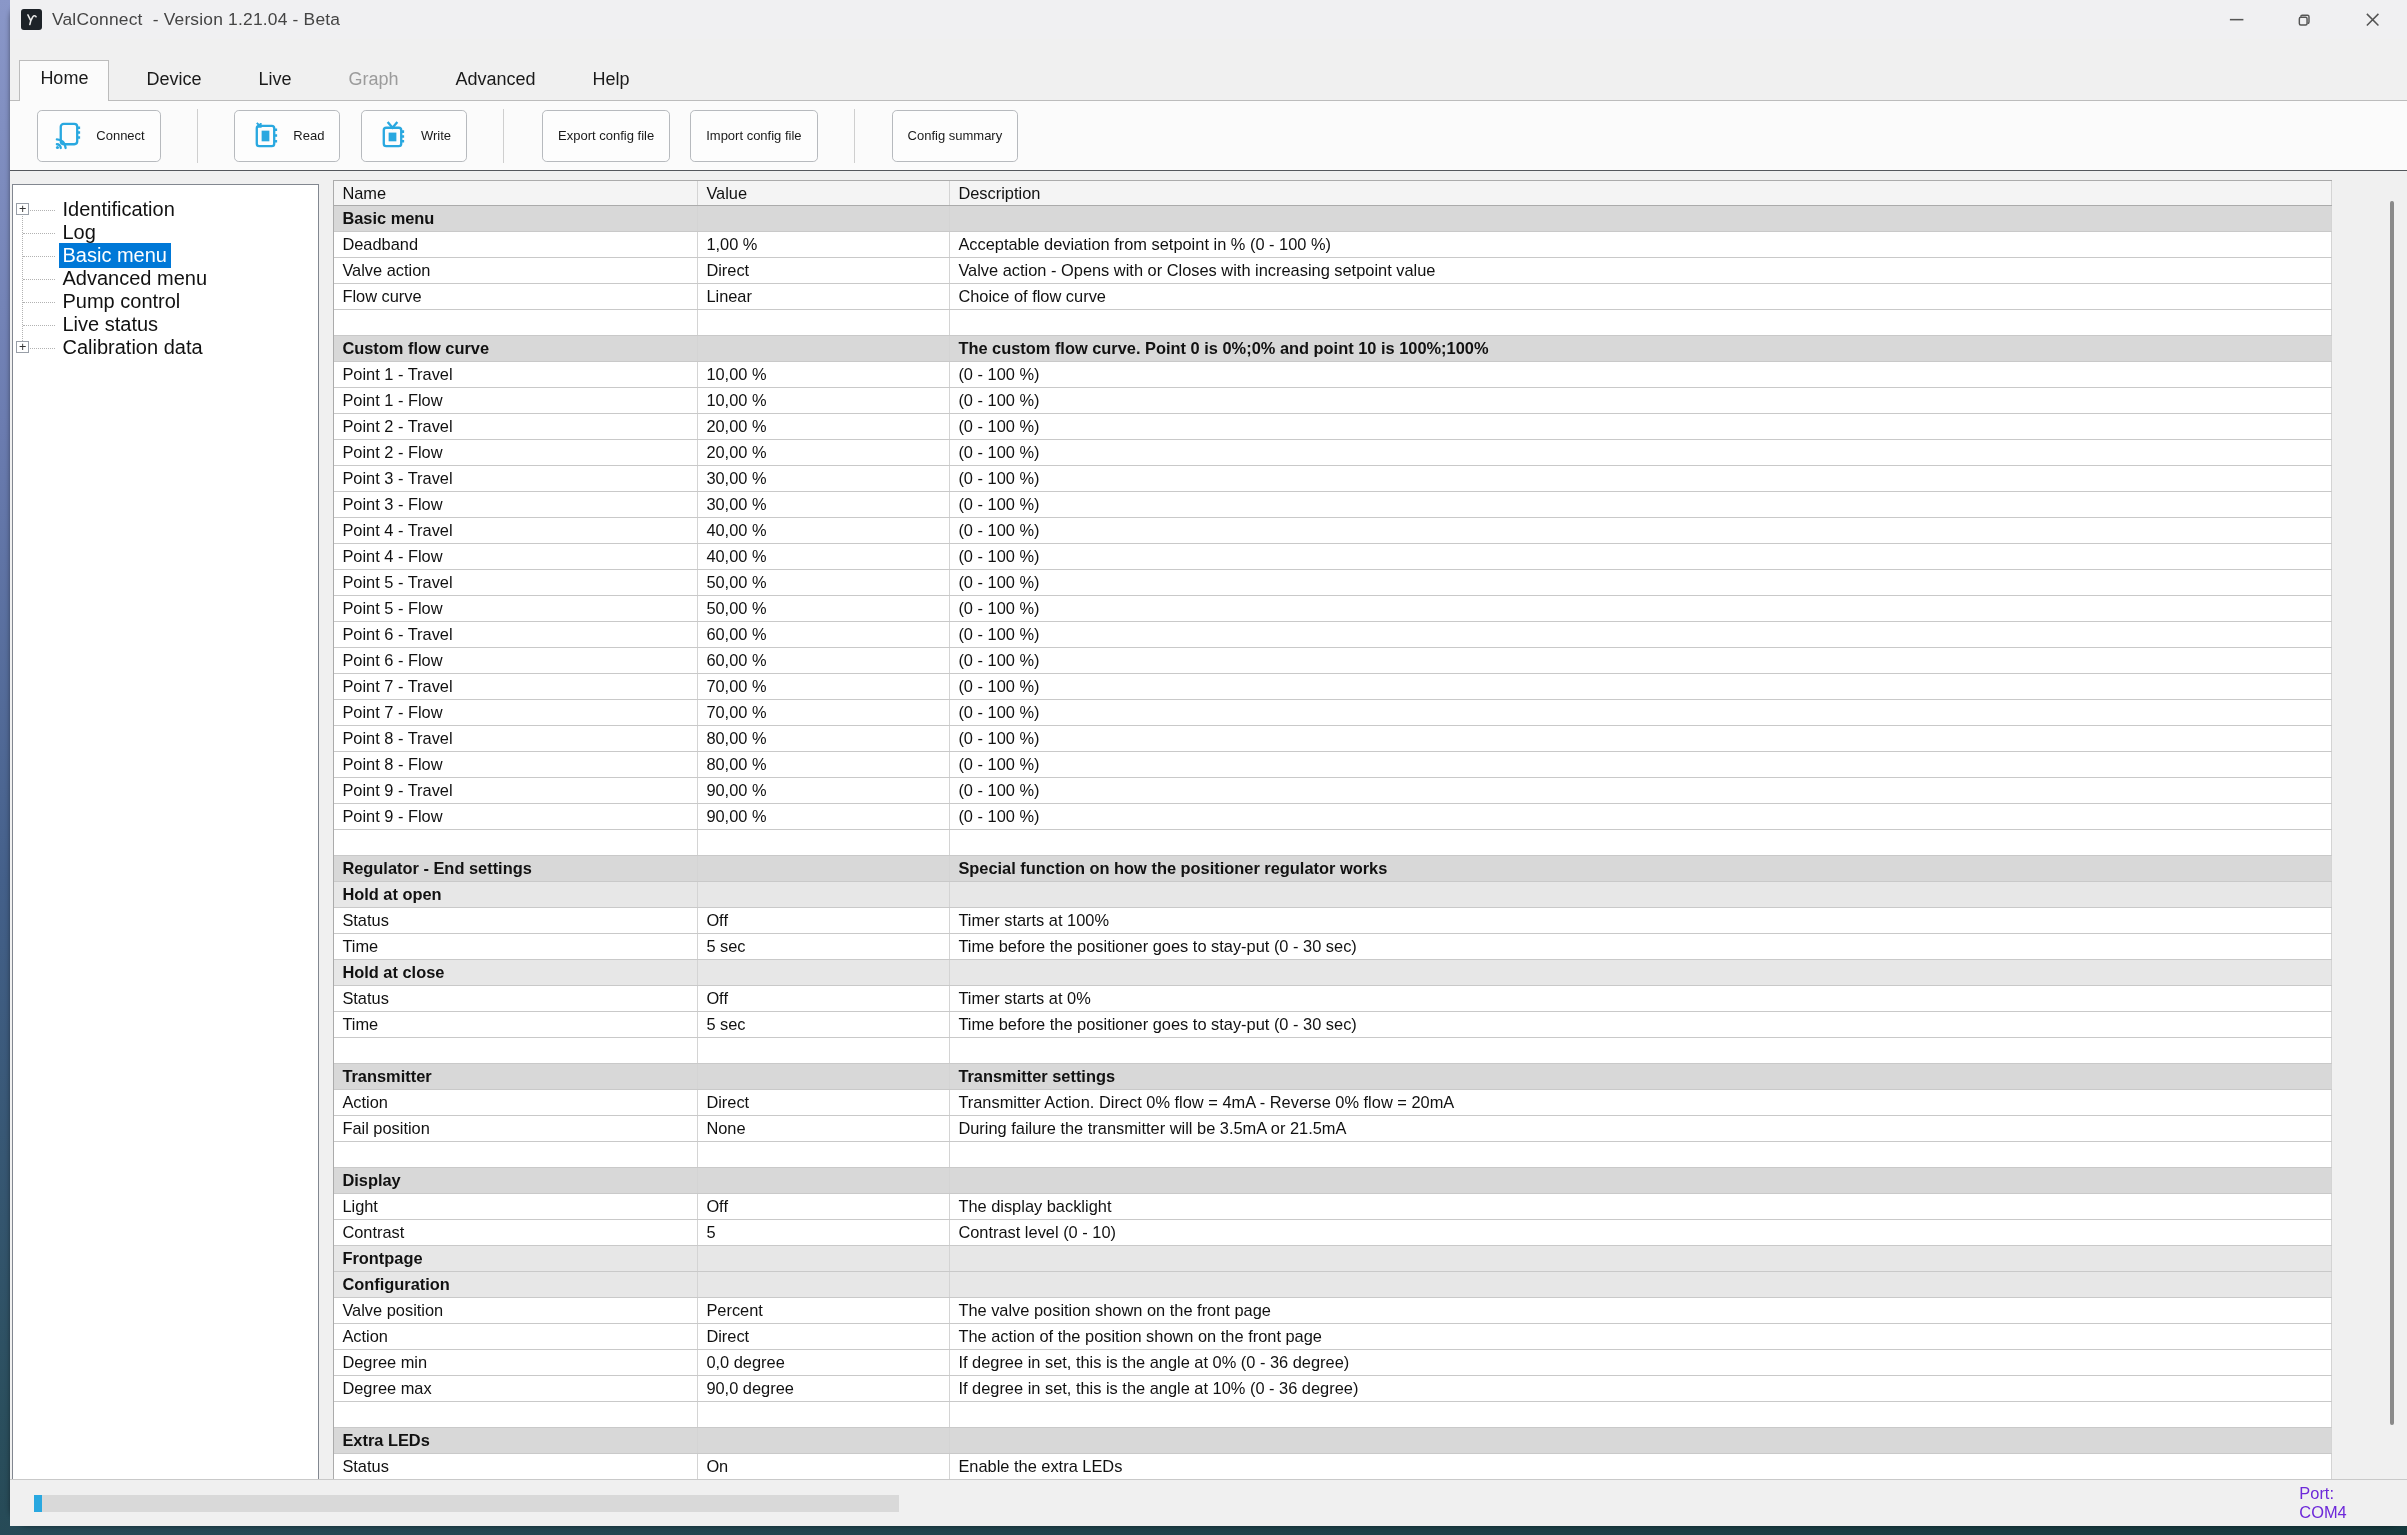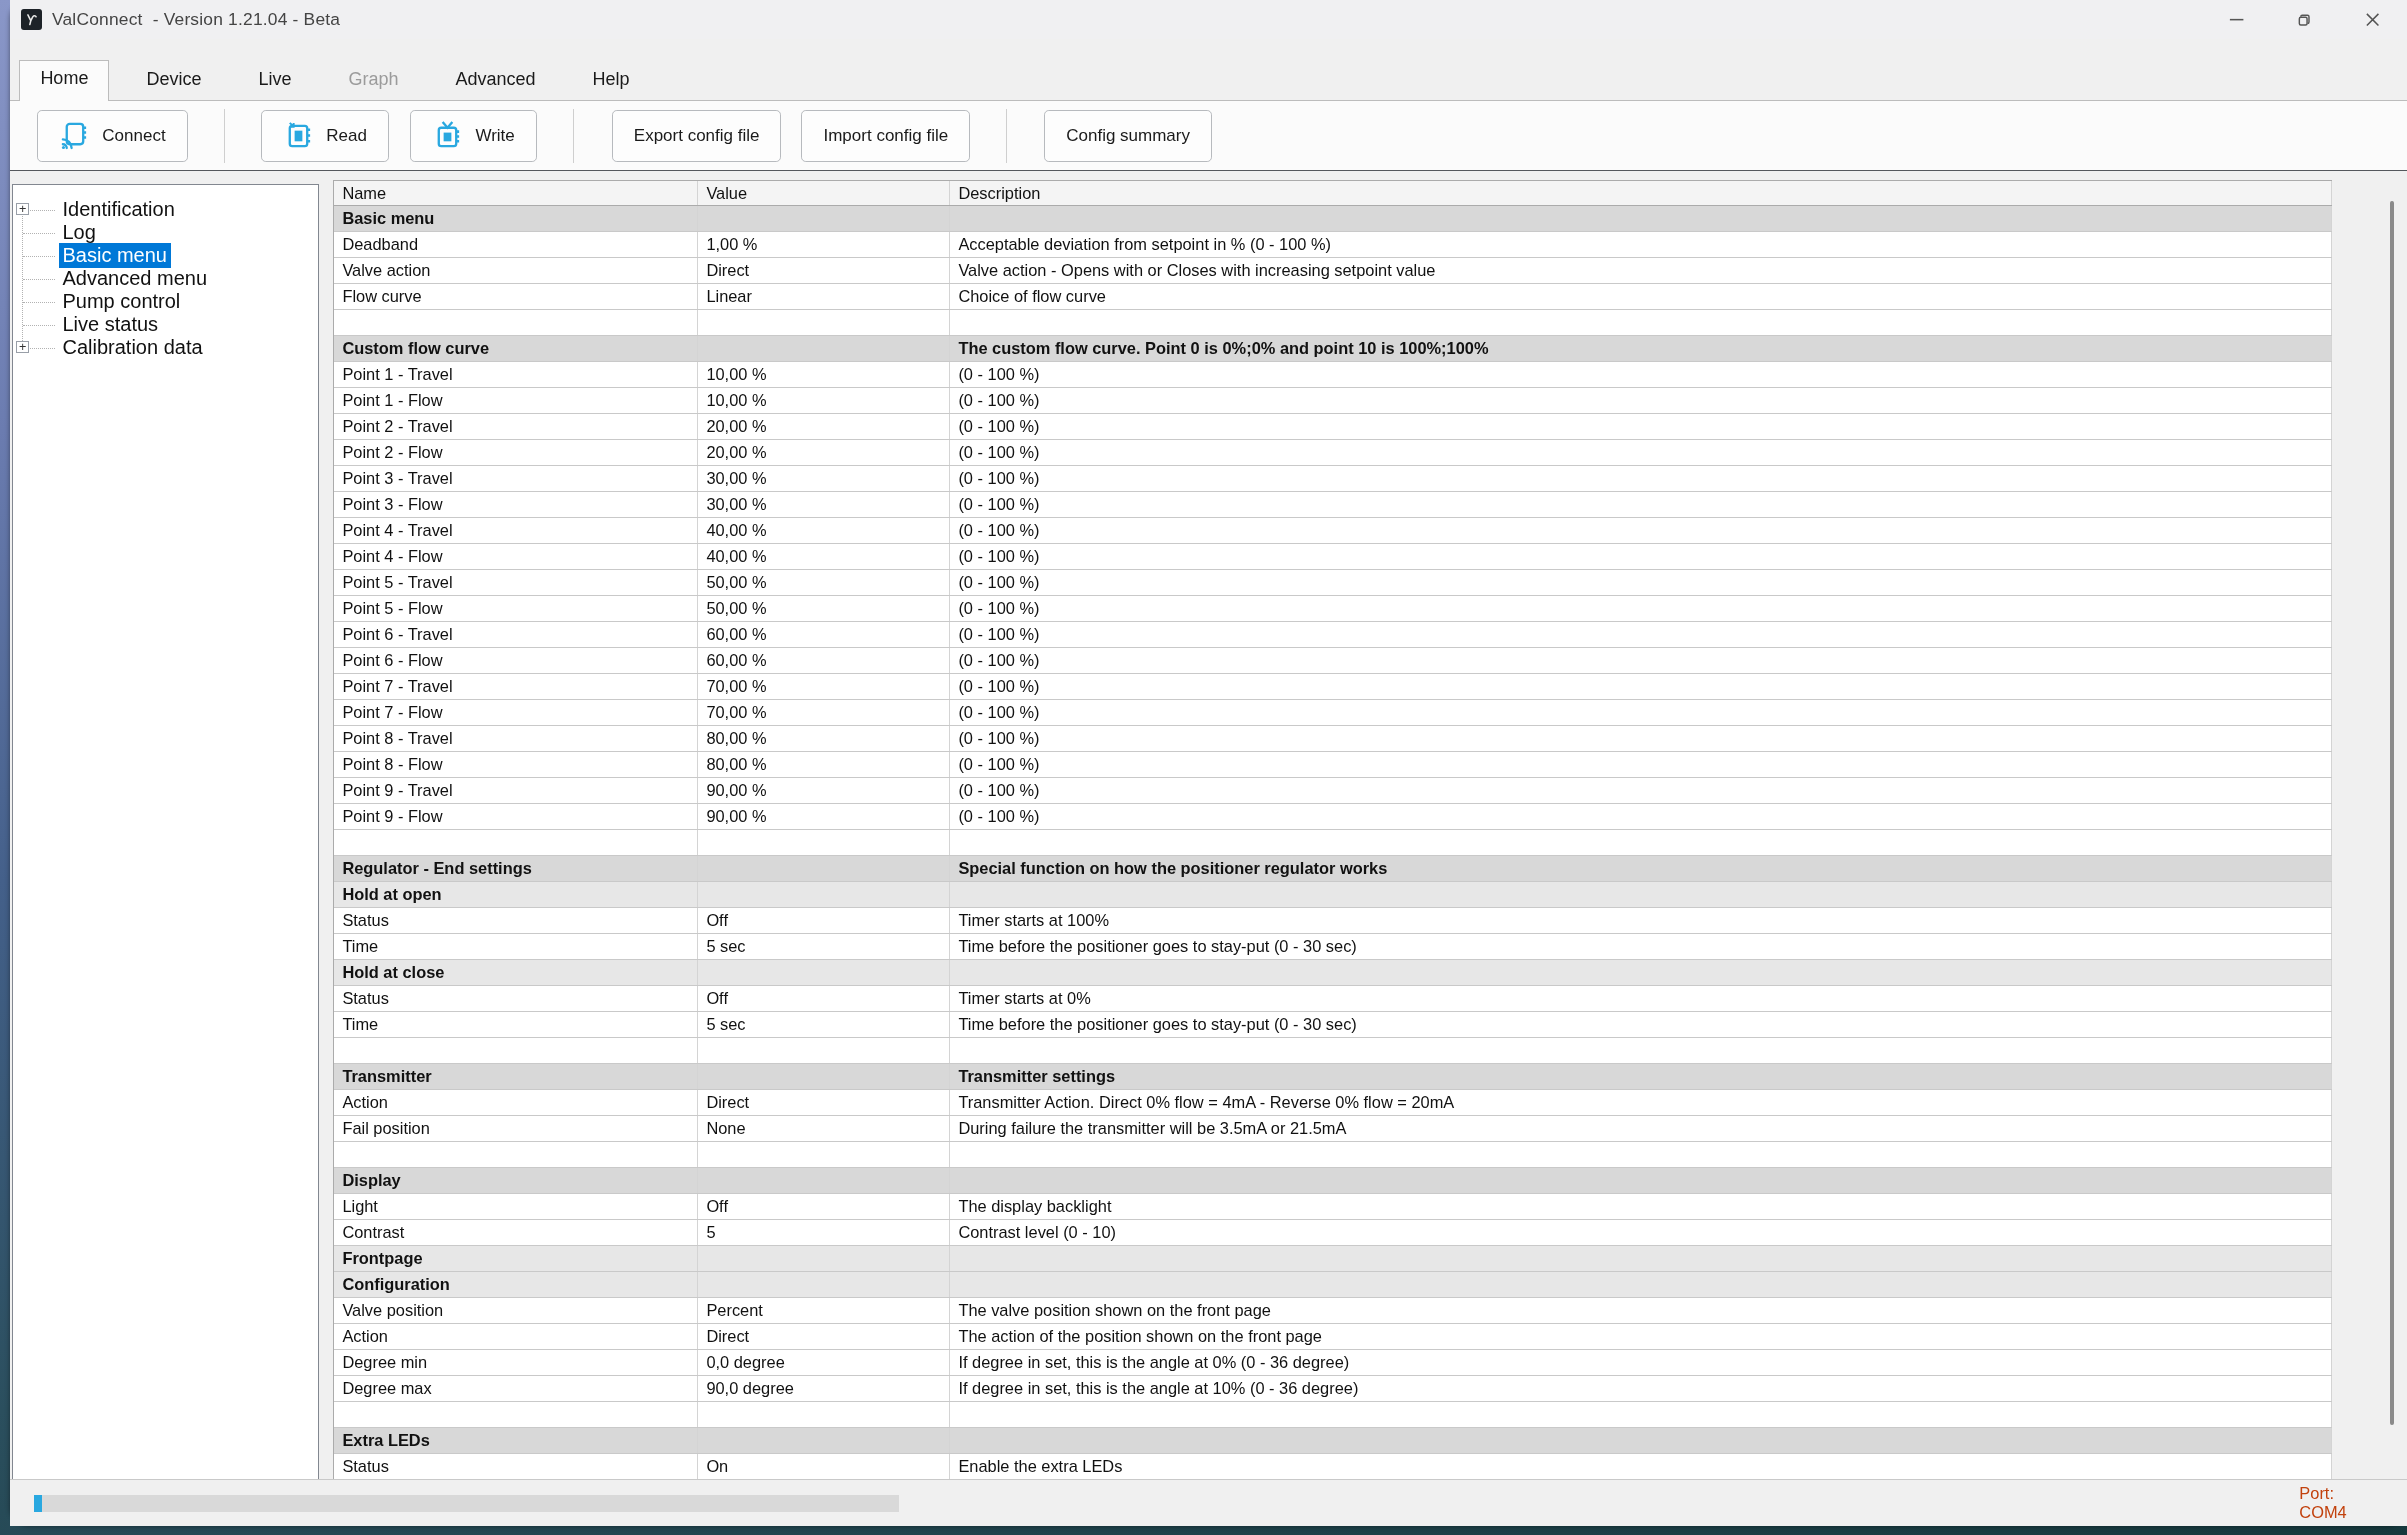--- a/index.html
+++ b/index.html
@@ -22,21 +22,21 @@
   .wc svg{display:block;}
   
   .tabstrip{height:62px;display:flex;align-items:flex-end;padding-left:9.7px;
     border-bottom:1px solid #bcbcbc;background:#f0f0f0;box-sizing:border-box;}
   .tab{font-size:18px;color:#1a1a1a;padding:7.7px 20px 9.7px;margin-right:17px;position:relative;cursor:default;}
   .tab.active{background:#fbfbfb;border:1px solid #bcbcbc;border-bottom:none;margin-bottom:-1px;padding-bottom:11.6px;z-index:2;}
   .tab.disabled{color:#9b9b9b;}
   
   .toolbar{height:70px;background:#fbfbfb;display:flex;align-items:center;border-bottom:1.9px solid #54575c;box-sizing:border-box;}
   .tbtn{height:52px;border:1px solid #b7babe;border-radius:4.8px;background:#fdfdfd;
-    display:inline-flex;align-items:center;padding:0 21px;font-size:17px;color:#1a1a1a;gap:12.6px;box-sizing:border-box;}
+    display:inline-flex;align-items:center;padding:0 15px;font-size:13px;color:#1a1a1a;gap:12.6px;box-sizing:border-box;}
   .tbtn svg{display:block;}
   .tsep{width:1px;height:54px;background:#cfcfcf;flex:0 0 auto;}
   
   .main{position:absolute;top:173px;left:0;right:0;bottom:46px;background:#f0f0f0;overflow:hidden;}
   
   .tree{position:absolute;left:1.9px;top:10.6px;width:307px;bottom:0;background:#fff;
     border:1px solid #828790;box-sizing:border-box;padding-top:13.5px;}
   .tree-inner{position:relative;}
   .tree-vline{position:absolute;left:9.7px;top:11.6px;width:0;border-left:1px dotted #b2b2b2;}
   .tree-row{position:relative;height:23px;display:flex;align-items:center;}
@@ -57,21 +57,21 @@
   .g-name{width:364px;flex:0 0 auto;}
   .g-value{width:252px;flex:0 0 auto;}
   .g-desc{flex:1 1 auto;}
   
   .vscroll{position:absolute;right:7.7px;top:6.8px;width:13.5px;bottom:1.9px;background:#f0f0f0;}
   .vthumb{position:absolute;left:4.8px;width:3.9px;top:21px;bottom:53px;background:#8a8a8a;border-radius:1.9px;}
   
   .statusbar{position:absolute;left:0;right:0;bottom:0;height:46px;background:#f0f0f0;border-top:1px solid #c9c9c9;}
   .progress{position:absolute;left:24px;top:14.5px;width:865px;height:17.4px;background:#d9d9d9;}
   .progress-fill{position:absolute;left:0;top:0;bottom:0;width:5.8px;background:#29a8e0;}
-  .port{position:absolute;right:60px;top:3.9px;font-size:16.4px;color:#c2410c;line-height:19.3px;text-align:left;}
+  .port{position:absolute;right:60px;top:3.9px;font-size:16.4px;color:#6d28d9;line-height:19.3px;text-align:left;}
 </style>
 </head>
 <body>
 
 <div class="window">
 
   <div class="titlebar">
     <div class="app-icon">
       <svg width="13.5" height="13.5" viewBox="0 0 14 14">
           <path d="M3 2 L6 8 L8 4 M8 4 C9 2.5 11 2.5 11.5 4 M6 8 L5 12" stroke="#e8e8e8" stroke-width="1.6" fill="none" stroke-linecap="round"></path>

